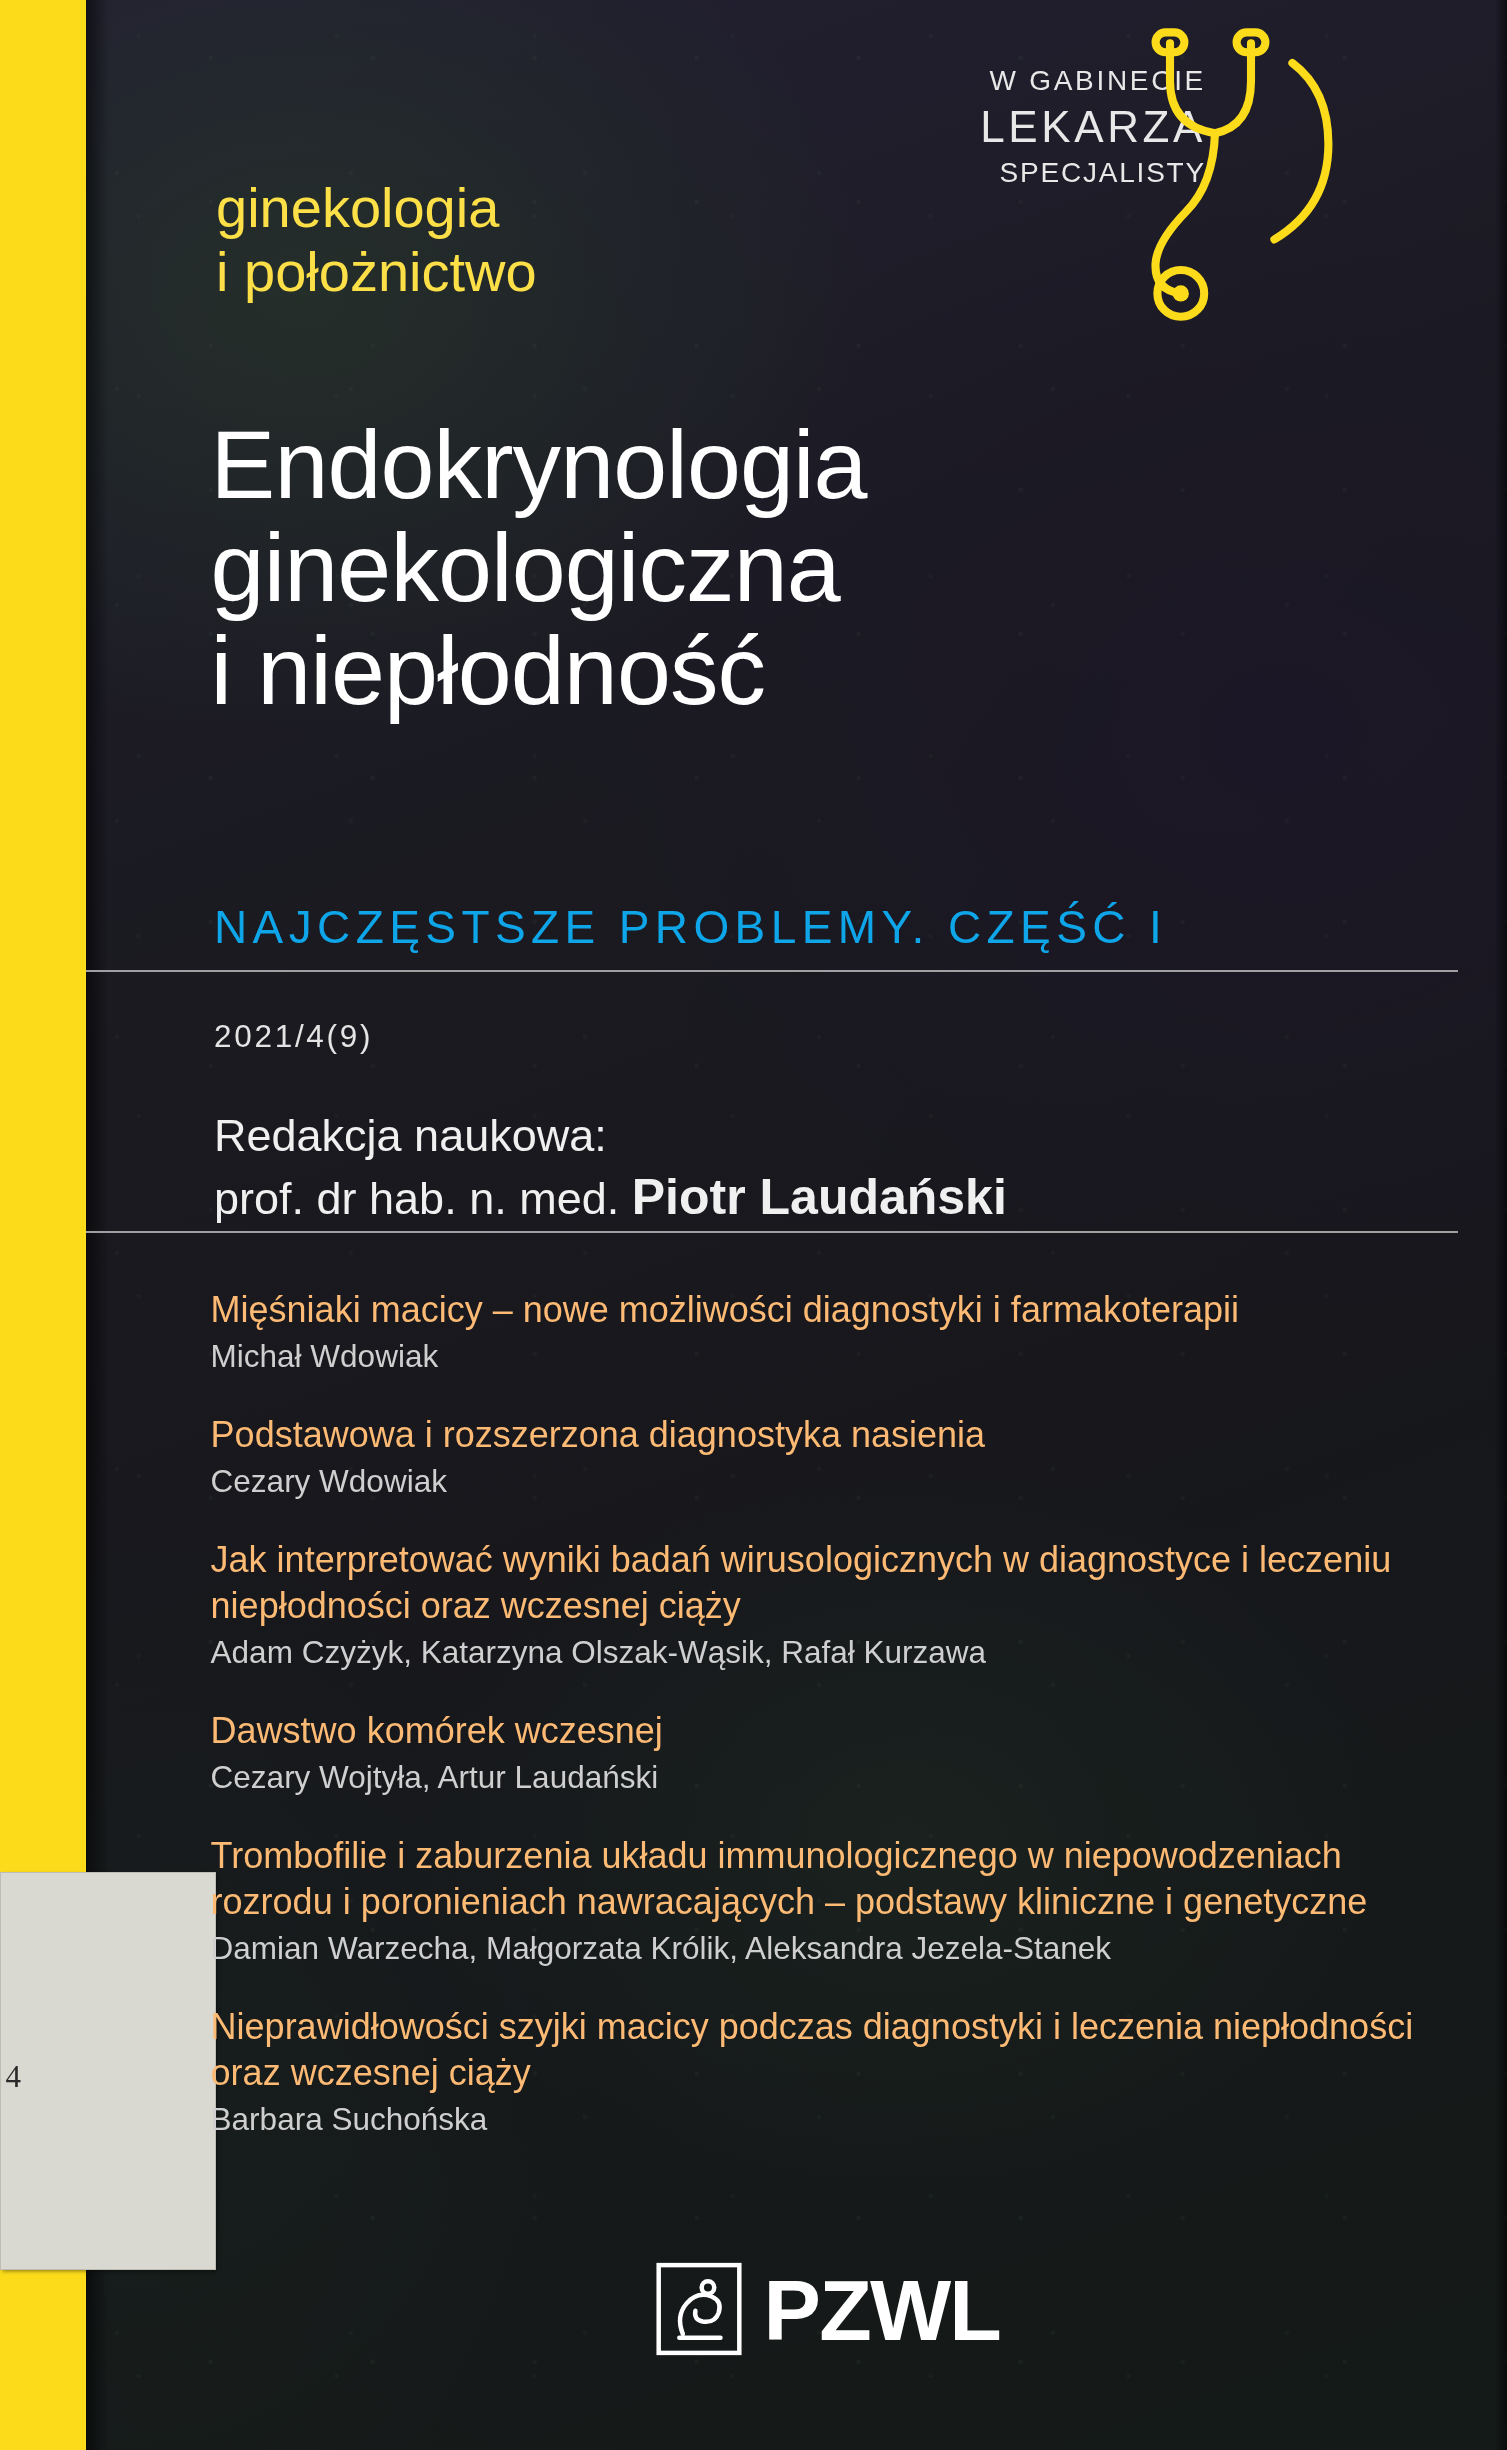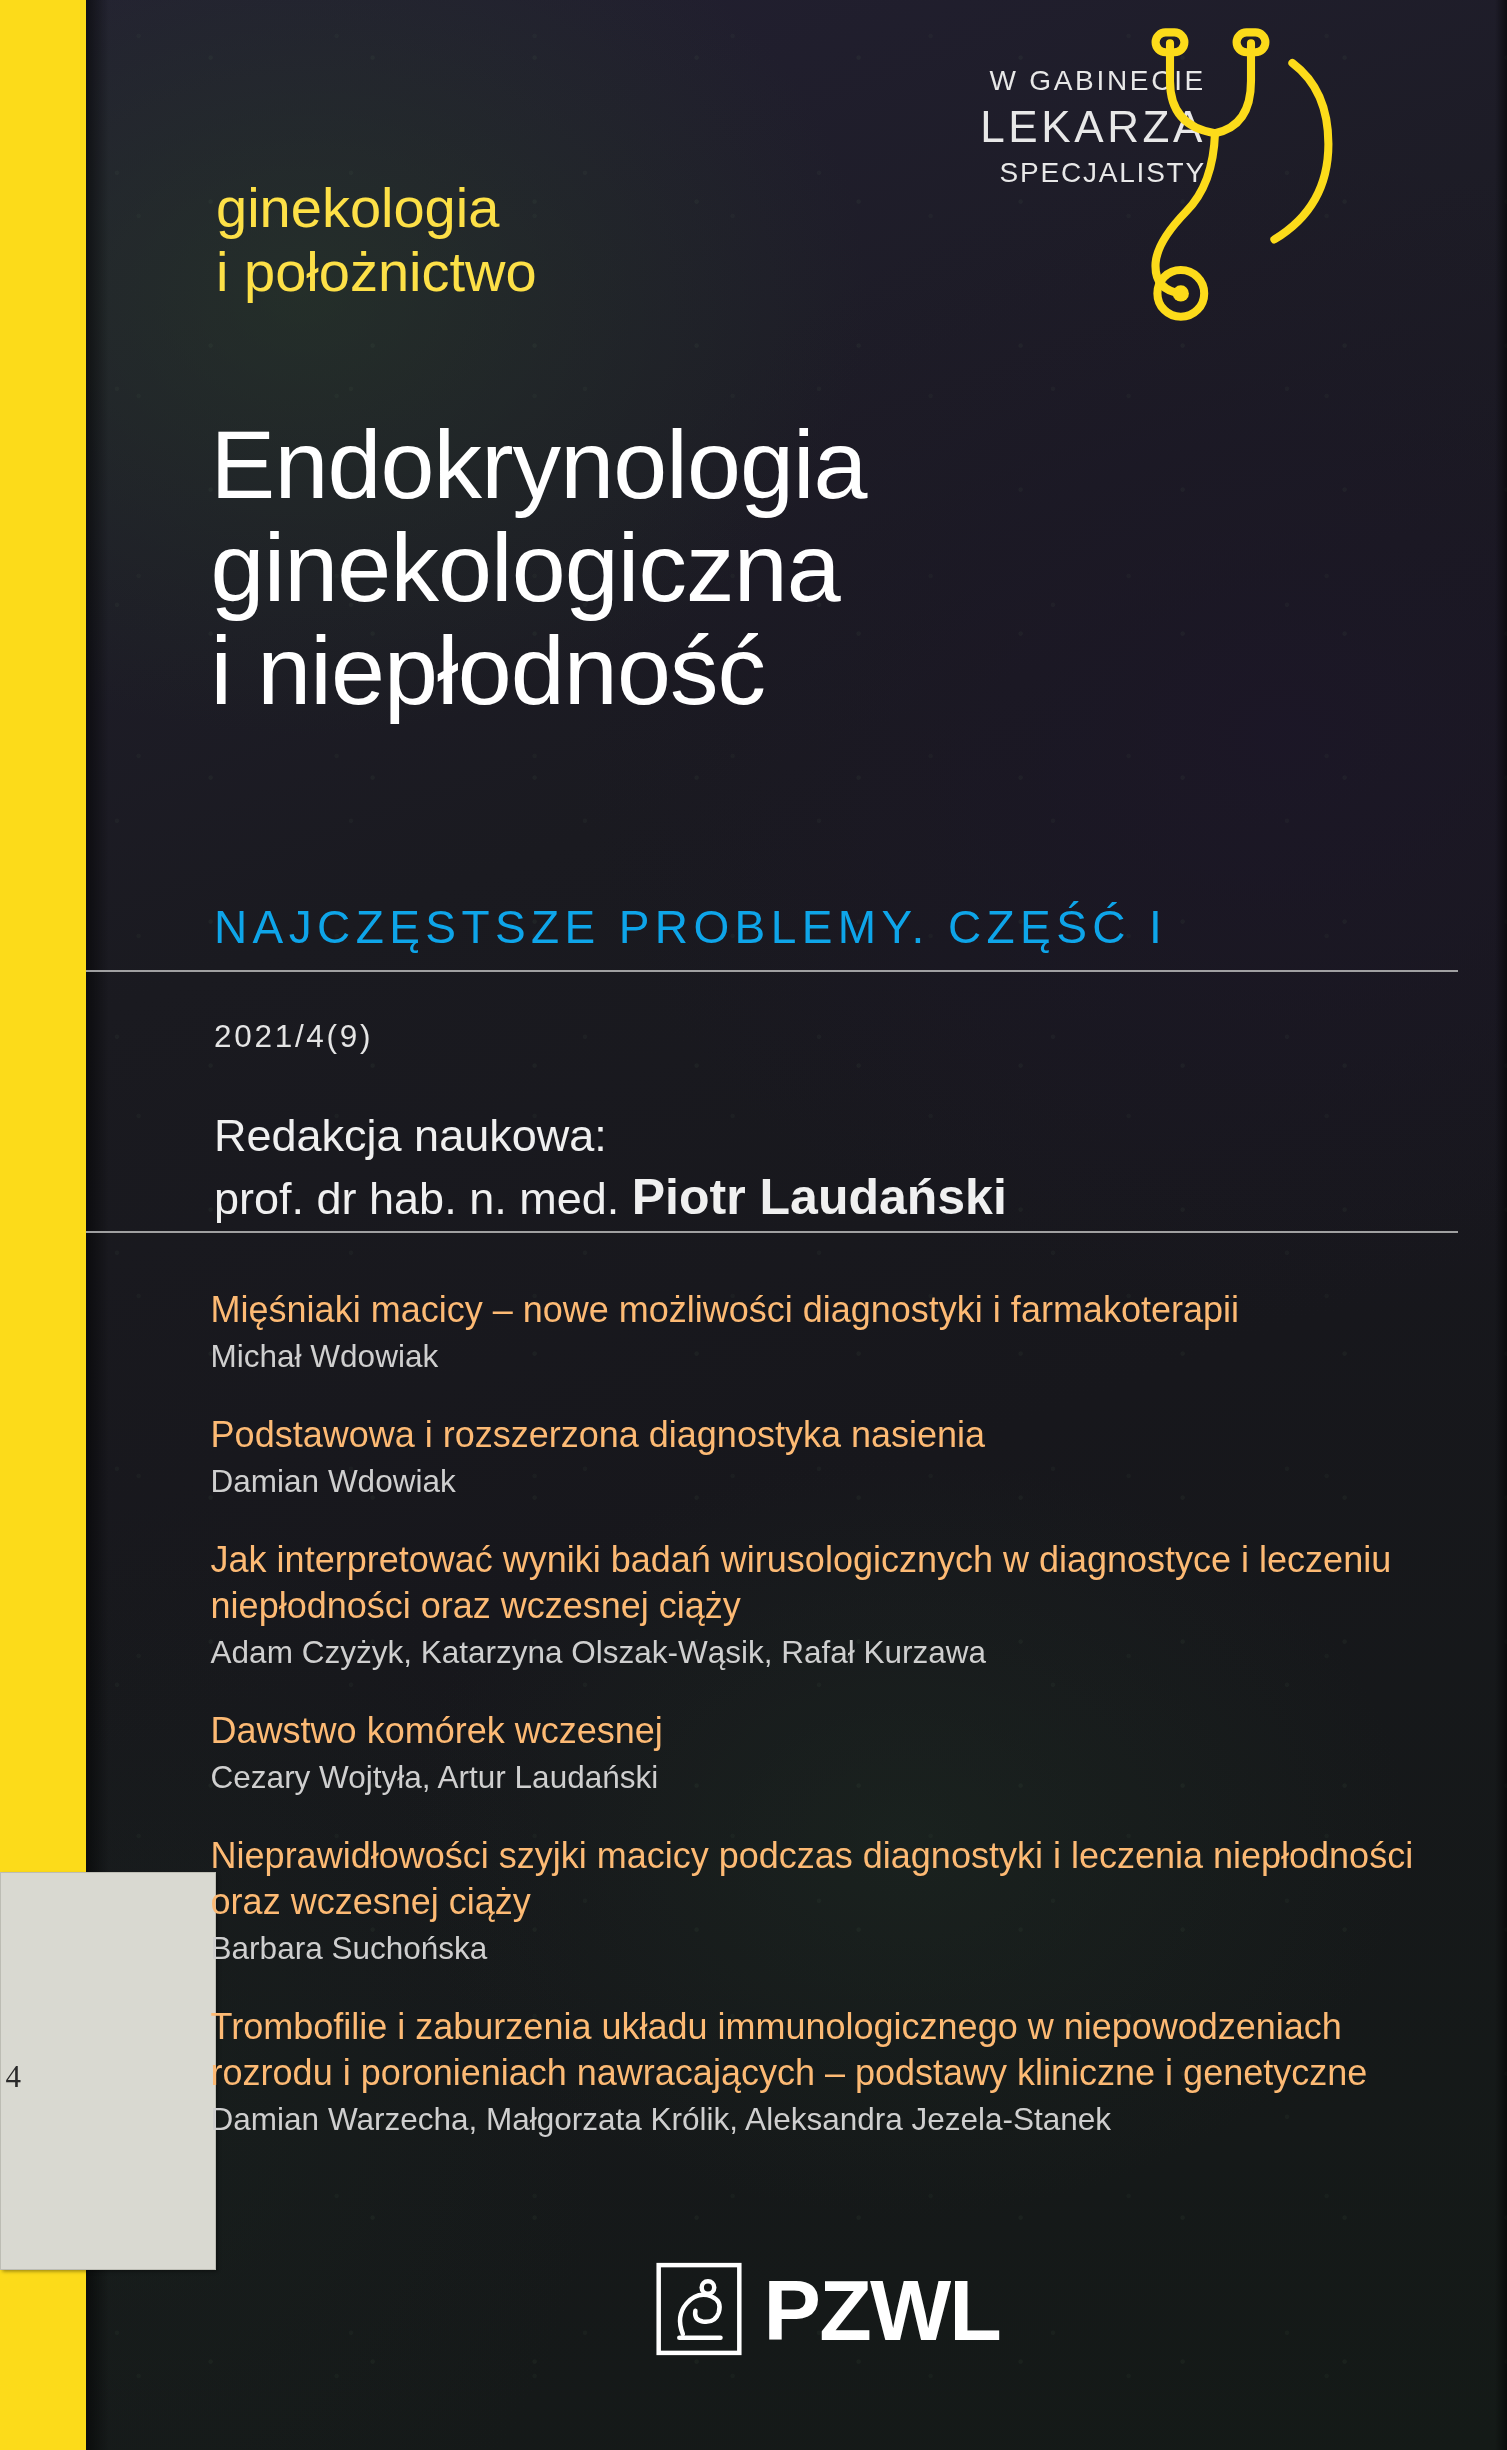--- a/index.html
+++ b/index.html
@@ -277,37 +277,37 @@
       </div>
     </div>
 
     <div class="toc">
       <div class="toc-item">
         <div class="toc-title">Mięśniaki macicy – nowe możliwości diagnostyki i farmakoterapii</div>
         <div class="toc-authors">Michał Wdowiak</div>
       </div>
       <div class="toc-item">
         <div class="toc-title">Podstawowa i rozszerzona diagnostyka nasienia</div>
-        <div class="toc-authors">Damian Wdowiak</div>
+        <div class="toc-authors">Cezary Wdowiak</div>
       </div>
       <div class="toc-item">
         <div class="toc-title">Jak interpretować wyniki badań wirusologicznych w diagnostyce i leczeniu niepłodności oraz wczesnej ciąży</div>
         <div class="toc-authors">Adam Czyżyk, Katarzyna Olszak-Wąsik, Rafał Kurzawa</div>
       </div>
       <div class="toc-item">
         <div class="toc-title">Dawstwo komórek wczesnej</div>
         <div class="toc-authors">Cezary Wojtyła, Artur Laudański</div>
       </div>
       <div class="toc-item">
+        <div class="toc-title">Trombofilie i zaburzenia układu immunologicznego w niepowodzeniach rozrodu i poronieniach nawracających – podstawy kliniczne i genetyczne</div>
+        <div class="toc-authors">Damian Warzecha, Małgorzata Królik, Aleksandra Jezela-Stanek</div>
+      </div>
+      <div class="toc-item">
         <div class="toc-title">Nieprawidłowości szyjki macicy podczas diagnostyki i leczenia niepłodności oraz wczesnej ciąży</div>
         <div class="toc-authors">Barbara Suchońska</div>
-      </div>
-      <div class="toc-item">
-        <div class="toc-title">Trombofilie i zaburzenia układu immunologicznego w niepowodzeniach rozrodu i poronieniach nawracających – podstawy kliniczne i genetyczne</div>
-        <div class="toc-authors">Damian Warzecha, Małgorzata Królik, Aleksandra Jezela-Stanek</div>
       </div>
     </div>
 
     <div class="publisher">
       <div>
         <svg width="86" height="94" viewBox="0 0 96 104" fill="none">
           <rect x="3" y="3" width="90" height="98" stroke="#ffffff" stroke-width="5" fill="none"></rect>
           <path d="M30 80 Q22 60 34 46 Q46 32 62 38 Q74 43 70 56 Q66 68 52 66 Q42 64 44 54" stroke="#ffffff" stroke-width="5" fill="none" stroke-linecap="round"></path>
           <circle cx="58" cy="28" r="7" stroke="#ffffff" stroke-width="5" fill="none"></circle>
           <path d="M26 84 L72 84" stroke="#ffffff" stroke-width="5" stroke-linecap="round"></path>

